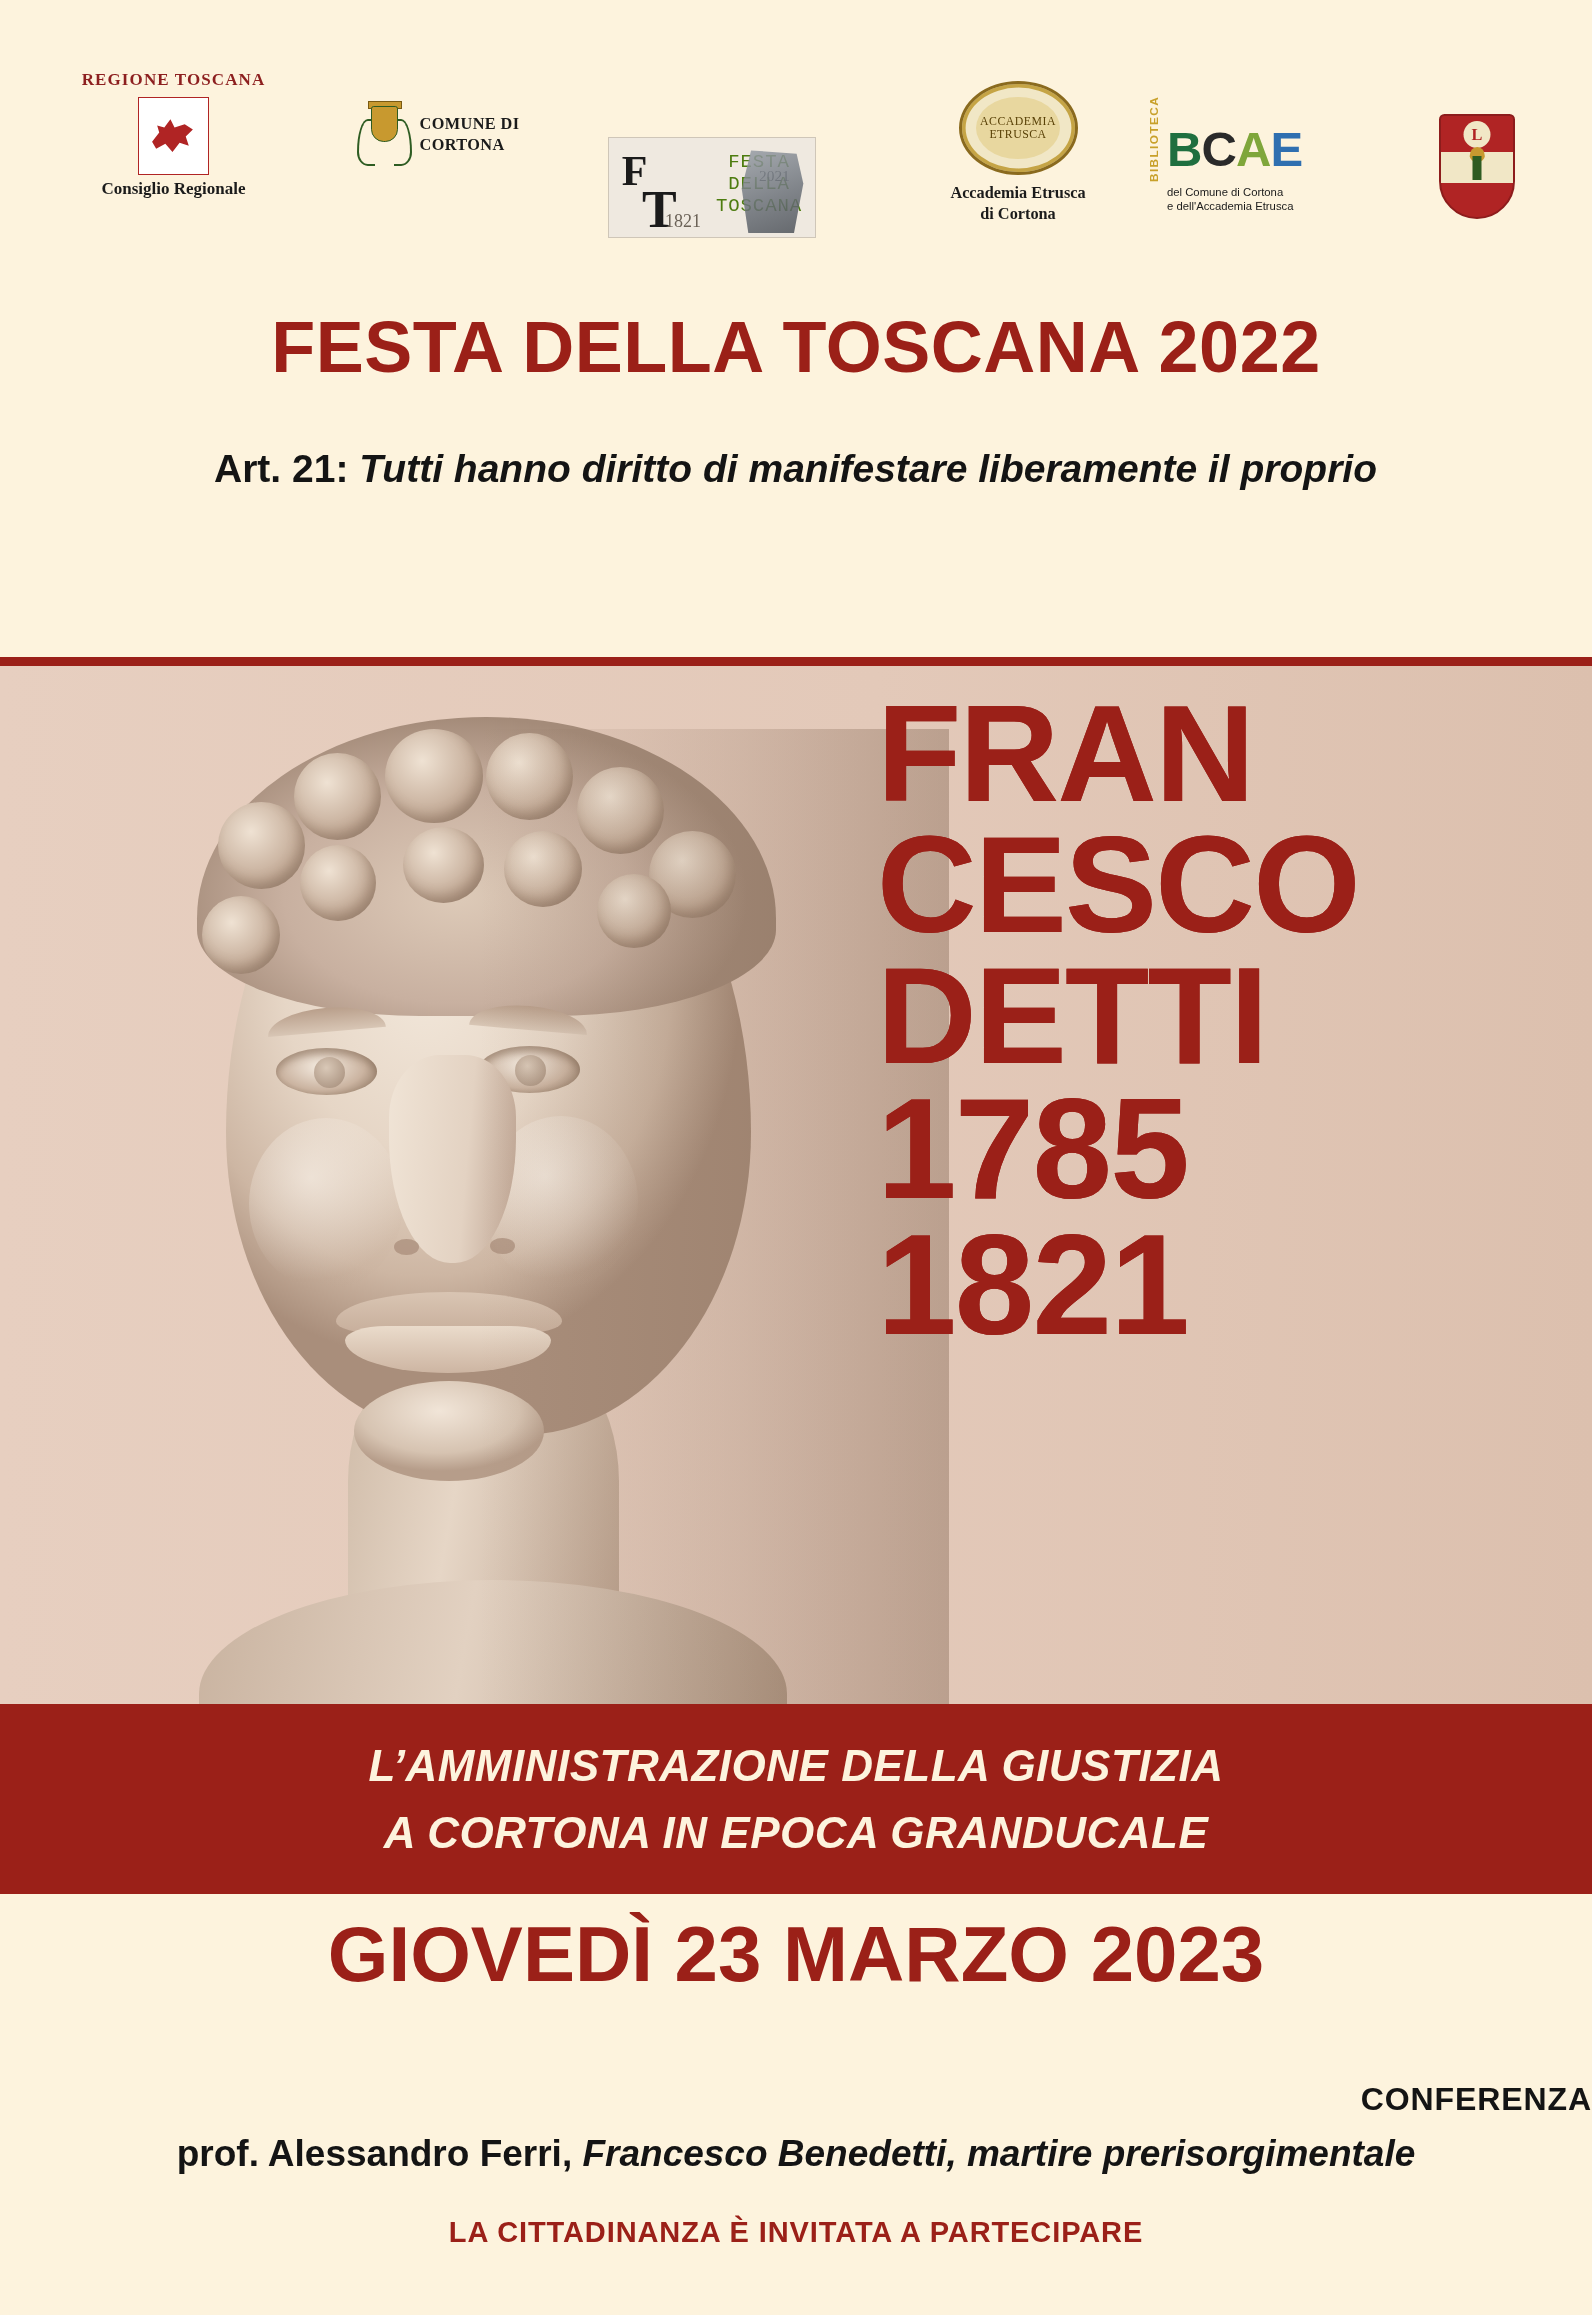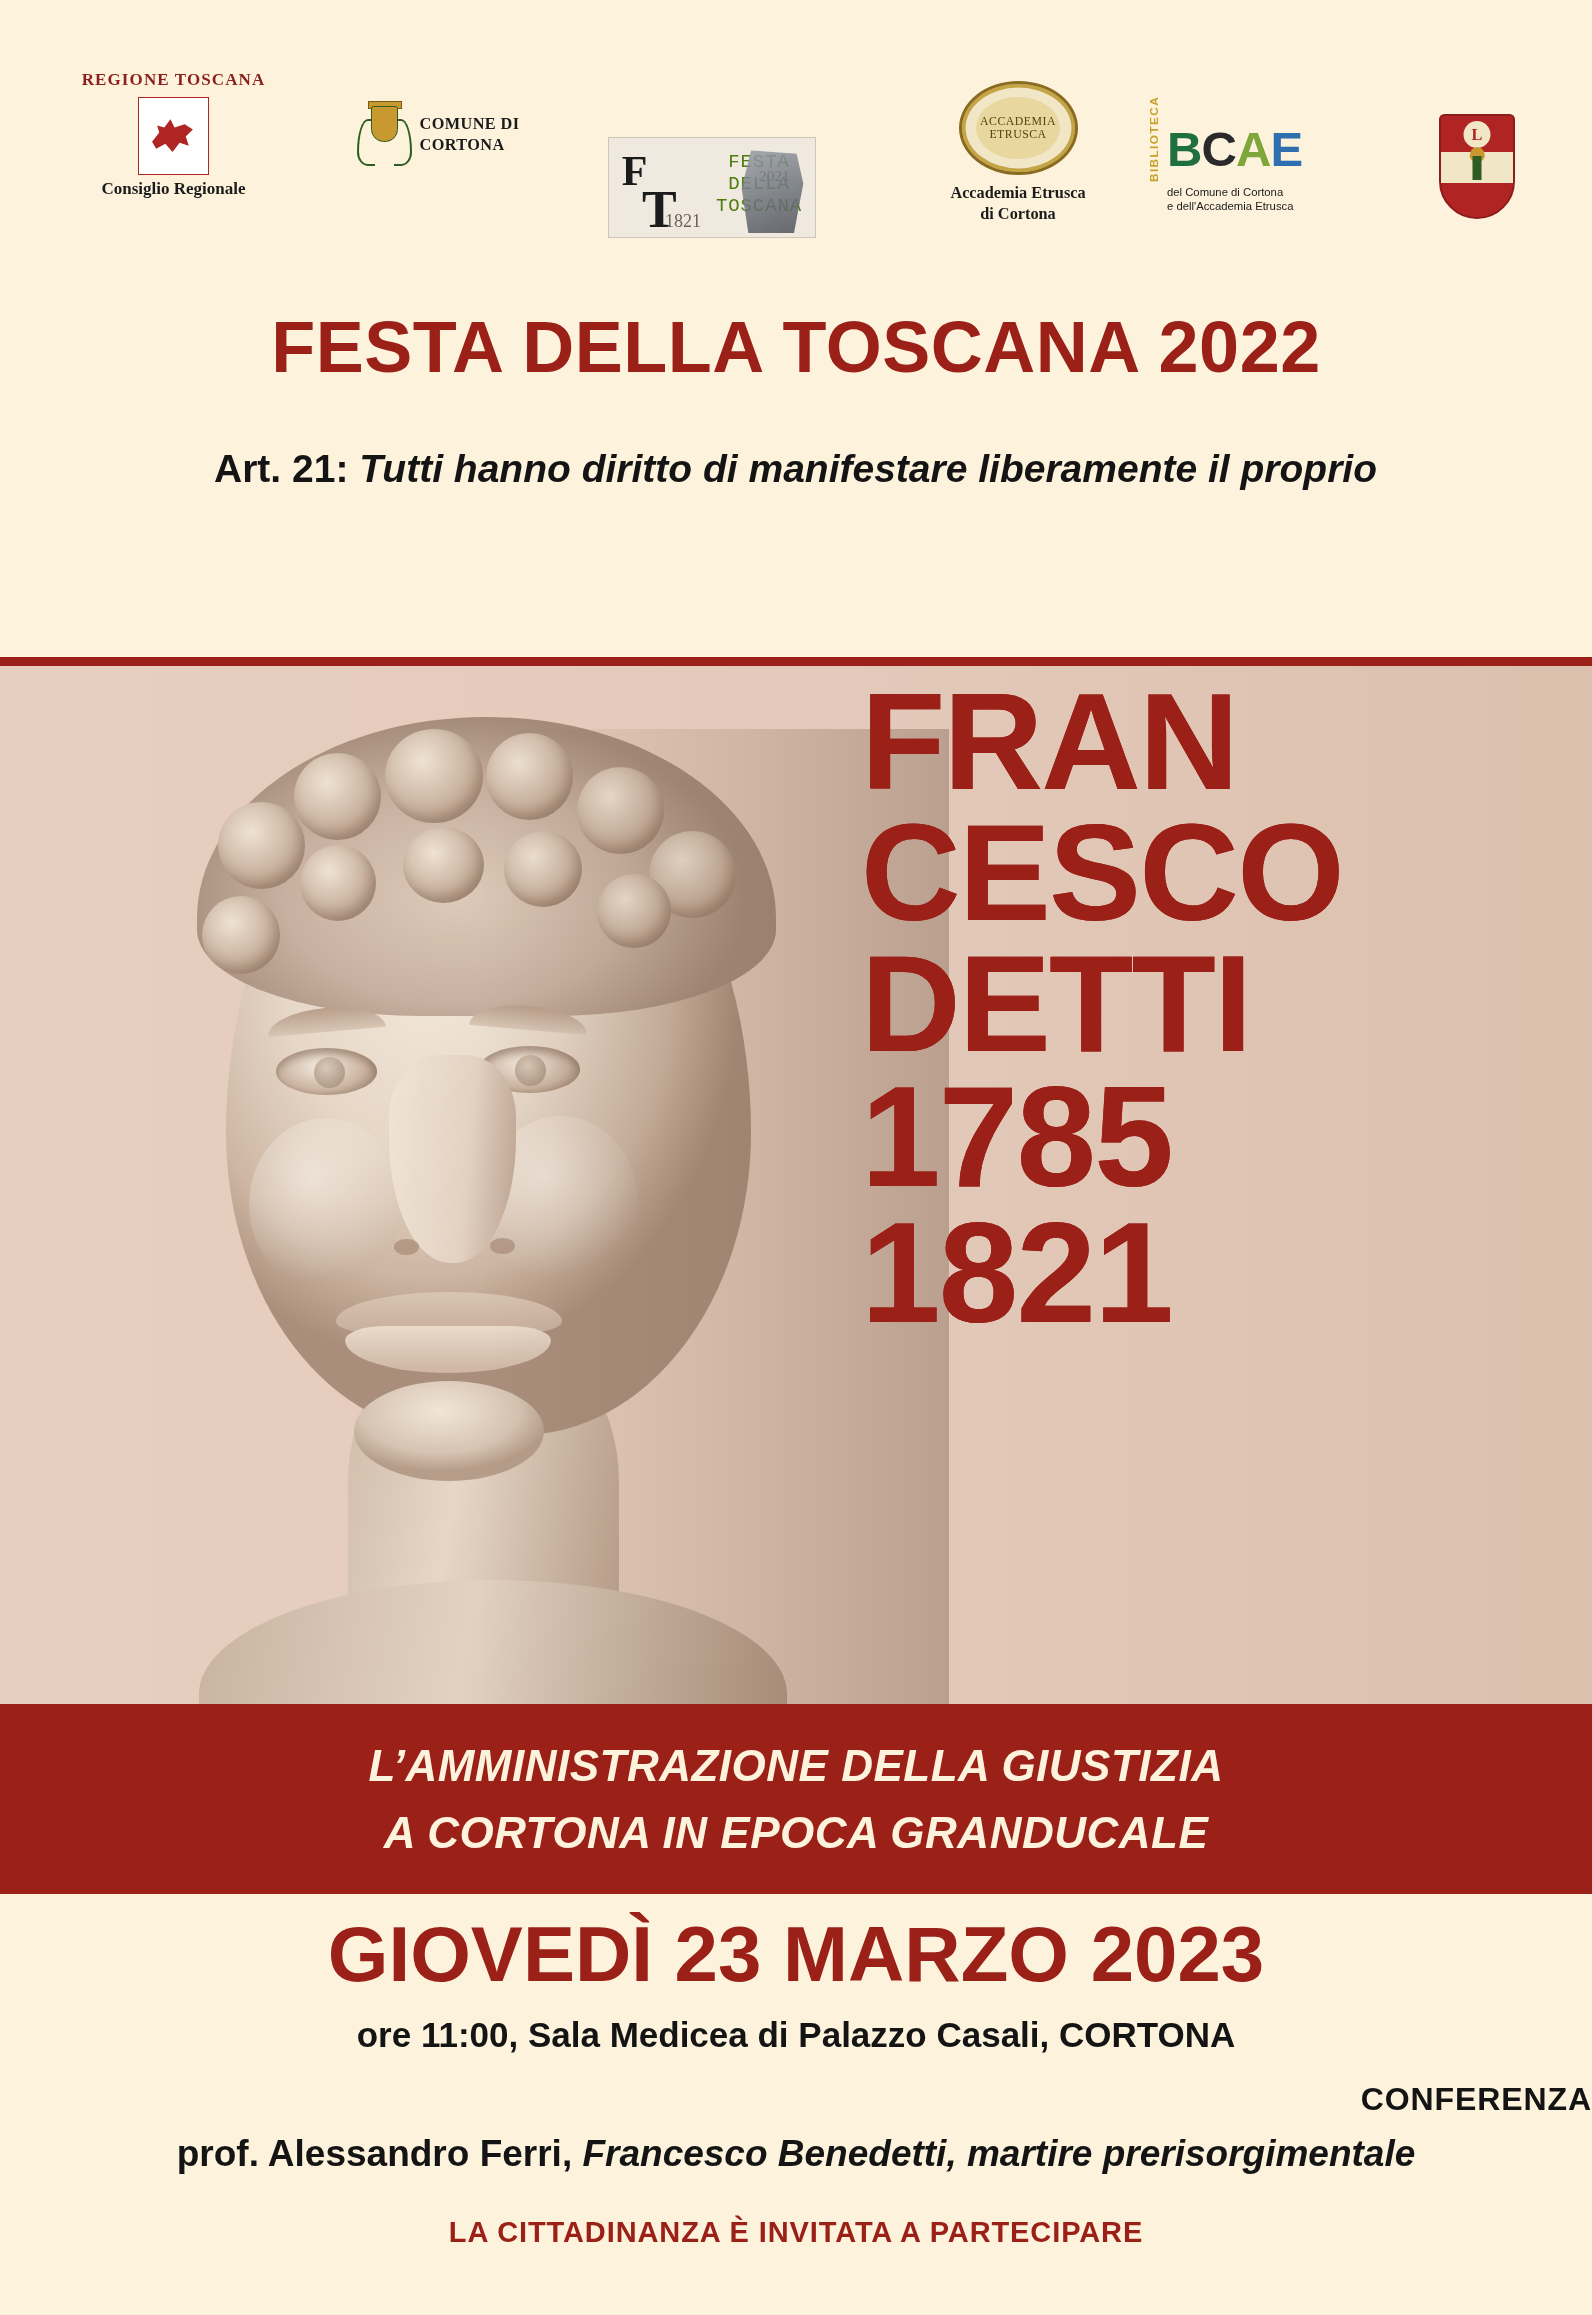--- a/index.html
+++ b/index.html
@@ -277,22 +277,22 @@
     position:absolute; width:154px; height:172px; border-radius:50%;
     background:radial-gradient(circle at 40% 35%, rgba(255,250,243,.55), rgba(190,165,145,.05) 70%);
   }
   .bust .cheekL { left:159px; top:425px; }
   .bust .cheekR { left:394px; top:423px; }
   .bust .shade {
     position:absolute; left:389px; top:36px; width:470px; height:1013px;
     background:linear-gradient(90deg, rgba(120,92,72,0) 0%, rgba(120,92,72,.18) 55%, rgba(110,82,62,.34) 100%);
   }
   .namecol {
-    position:absolute; right:16px; top:0; width:715px; height:1044px;
-    padding:10px 36px 0 0; text-align:left;
+    position:absolute; right:0; top:0; width:715px; height:1044px;
+    padding:22px 36px 0 0; text-align:left;
   }
   .namecol div {
     font-family:"Liberation Sans", sans-serif;
     font-weight:700; color:#9b2018; font-size:138px; line-height:.95;
     letter-spacing:-1.8px; text-shadow:0 0 0 #9b2018;
   }
   .namecol .yr { font-size:143px; }
 
   
   .subband {
@@ -453,21 +453,20 @@
       </div>
     </div>
   </div>
 
   <div class="subband">
     <div>L’AMMINISTRAZIONE DELLA GIUSTIZIA</div>
     <div>A CORTONA IN EPOCA GRANDUCALE</div>
   </div>
 
   <div class="date">GIOVEDÌ 23 MARZO 2023</div>
-  <div class="place">ore 11:00, Sala Medicea di Palazzo Casali, CORTONA</div>
   <div class="conf">CONFERENZA</div>
   <div class="speaker">
     <span>prof. Alessandro Ferri,</span>
     <span class="it">Francesco Benedetti, martire prerisorgimentale</span>
   </div>
   <div class="invite">LA CITTADINANZA È INVITATA A PARTECIPARE</div>
 
 </div>
 
 

